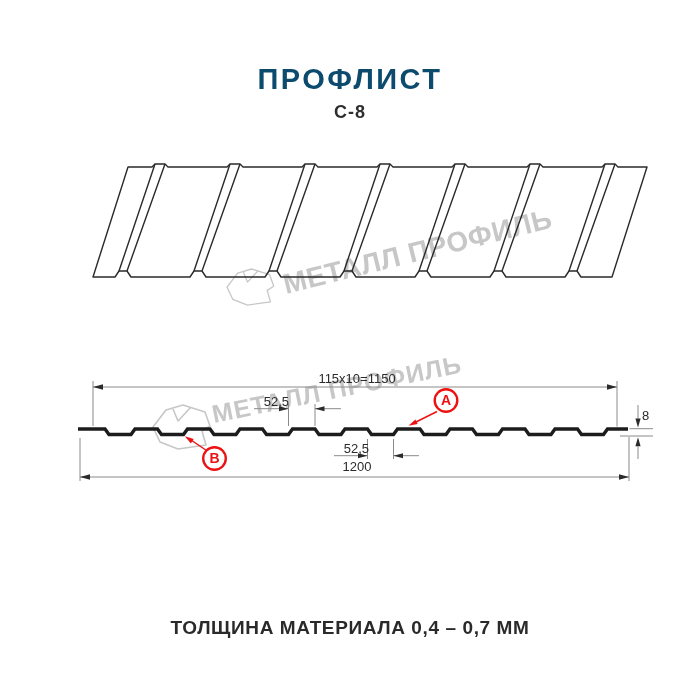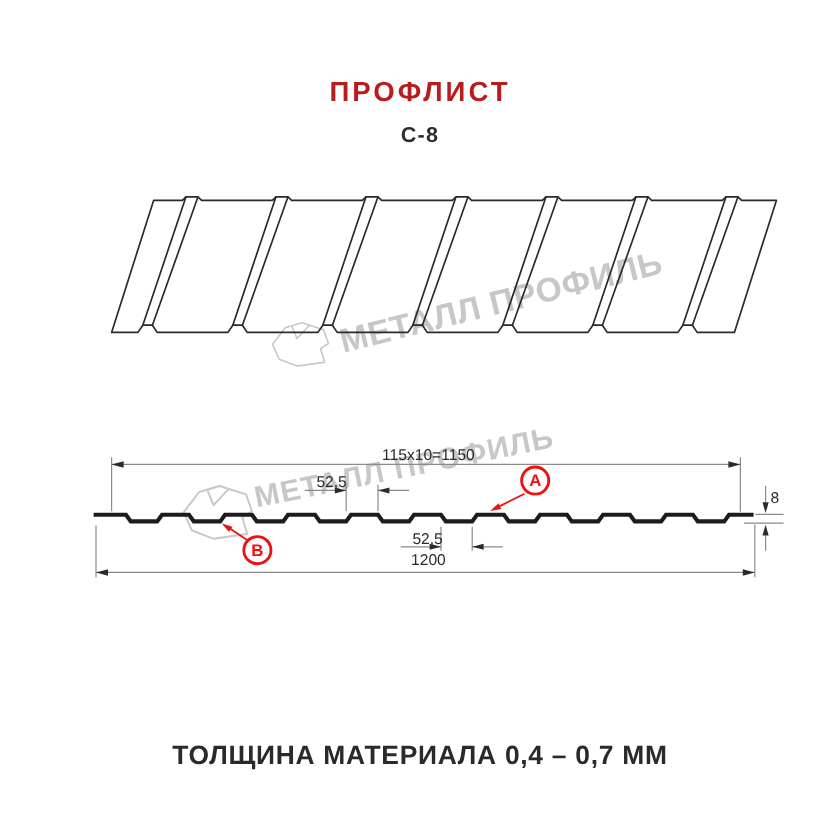--- a/index.html
+++ b/index.html
@@ -1,23 +1,23 @@
 <!DOCTYPE html>
 <html><head>
 <meta charset="utf-8">
 <style>
   html,body{margin:0;padding:0;background:#ffffff;}
   .page{position:relative;width:700px;height:700px;background:#ffffff;overflow:hidden;
         font-family:"Liberation Sans",sans-serif;}
   .title{position:absolute;top:63px;left:0;width:700px;text-align:center;
-         font-size:23px;font-weight:700;letter-spacing:2.5px;color:#b91c1c;}
+         font-size:29px;font-weight:700;letter-spacing:2.5px;color:#0c4a6e;}
   .subtitle{position:absolute;top:102px;left:0;width:700px;text-align:center;
          font-size:18px;font-weight:600;letter-spacing:1px;color:#2e2e2e;}
   .footer-note{position:absolute;top:617px;left:0;width:700px;text-align:center;
-         font-size:22px;font-weight:600;letter-spacing:0.6px;color:#2a2a2a;}
+         font-size:19px;font-weight:600;letter-spacing:0.6px;color:#2a2a2a;}
   svg{position:absolute;top:0;left:0;}
   .sheetline{stroke:#2a2a2a;stroke-width:1.4;fill:none;stroke-linejoin:round;}
   .profileline{stroke:#1c1c1c;stroke-width:3.4;fill:none;stroke-linejoin:miter;}
   .dimline{stroke:#8a8a8a;stroke-width:1;fill:none;}
   .dimarrow{fill:#2b2b2b;stroke:none;}
   .dimtext{fill:#2b2b2b;font-size:13px;font-family:"Liberation Sans",sans-serif;}
   .wm{fill:#c7c7c7;font-weight:700;font-family:"Liberation Sans",sans-serif;}
   .wmlogo{stroke:#c7c7c7;stroke-width:1.6;fill:none;stroke-linejoin:round;}
   .red{stroke:#ee1111;fill:none;}
   .redfill{fill:#ee1111;stroke:none;}

